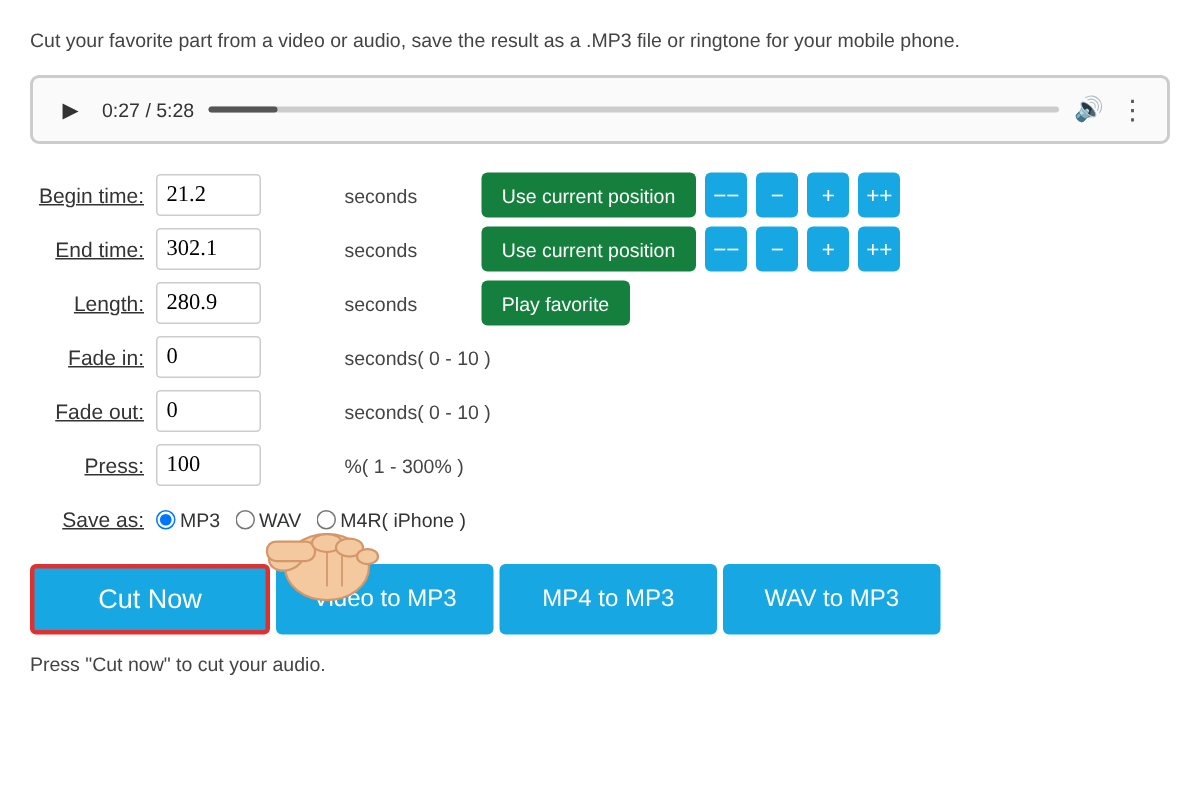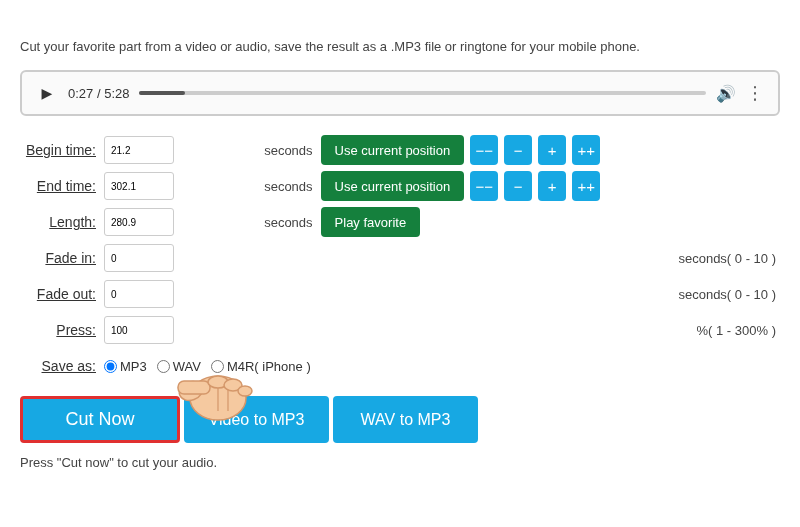--- a/index.html
+++ b/index.html
@@ -85,28 +85,28 @@
       color: #333;
       white-space: nowrap;
       text-decoration: underline;
     }
     .input-cell input[type="text"] {
       width: 70px;
       height: 28px;
       border: 1px solid #ccc;
       border-radius: 3px;
       padding: 2px 6px;
-      font-size: 10px;
+      font-size: 15px;
+      font-family: Liberation Serif, serif;
     }
     .unit-cell {
       padding-left: 6px;
       color: #444;
       font-size: 13px;
       white-space: nowrap;
-      text-align: right;
     }
     .btn-blue {
       background: #15803d;
       color: #fff;
       border: none;
       border-radius: 4px;
       padding: 5px 14px;
       font-size: 13px;
       cursor: pointer;
       height: 30px;
@@ -177,21 +177,20 @@
       position: absolute;
       left: 148px;
       top: 310px;
       width: 90px;
       height: 80px;
       pointer-events: none;
       z-index: 100;
     }
     .main-container {
       position: relative;
-      margin-top: 20px;
     }
   </style>
 </head>
 <body>
 
 <div class="main-container">
   <p class="description">Cut your favorite part from a video or audio, save the result as a .MP3 file or ringtone for your mobile phone.</p>
 
   <div class="audio-player">
     <div class="play-btn">▶</div>
@@ -311,17 +310,18 @@
         <ellipse cx="45" cy="29" rx="10" ry="6" fill="#f5c9a0" stroke="#d4976a" stroke-width="1.5"></ellipse>
         <ellipse cx="60" cy="32" rx="9" ry="6" fill="#f5c9a0" stroke="#d4976a" stroke-width="1.5"></ellipse>
         <ellipse cx="72" cy="38" rx="7" ry="5" fill="#f5c9a0" stroke="#d4976a" stroke-width="1.5"></ellipse>
       </g>
     </svg>
   </div>
 
   <div class="action-buttons">
     <button class="btn-cut-now">Cut Now</button>
     <button class="btn-action-large">Video to MP3</button>
+    <button class="btn-action-large">MP4 to MP3</button>
     <button class="btn-action-large">WAV to MP3</button>
   </div>
 
   <p class="status-text">Press "Cut now" to cut your audio.</p>
 </div>
 
 </body></html>

